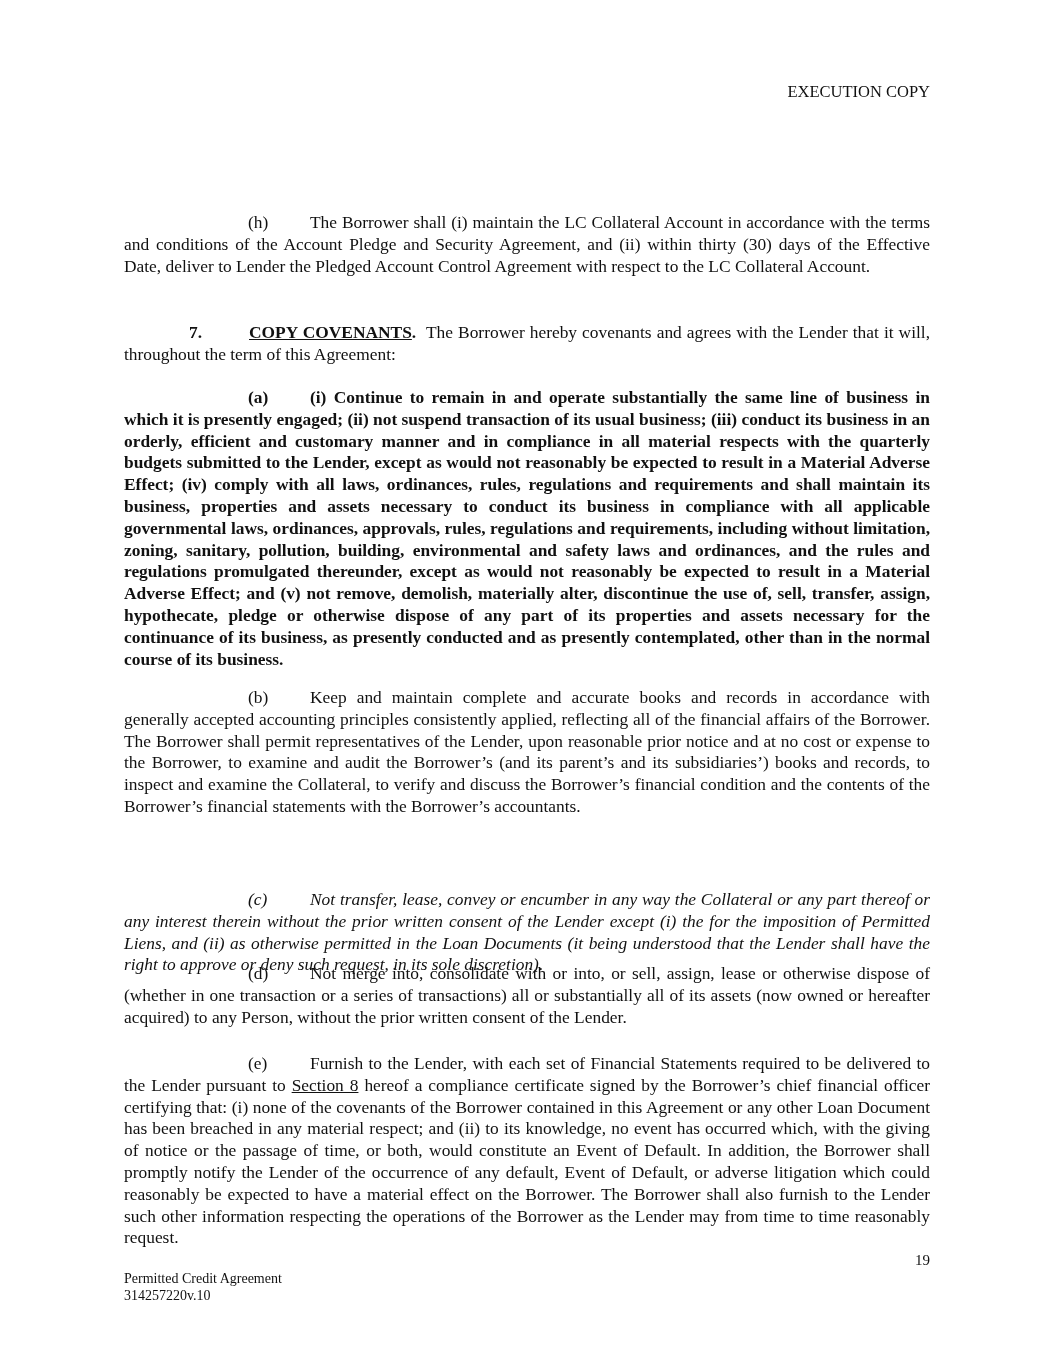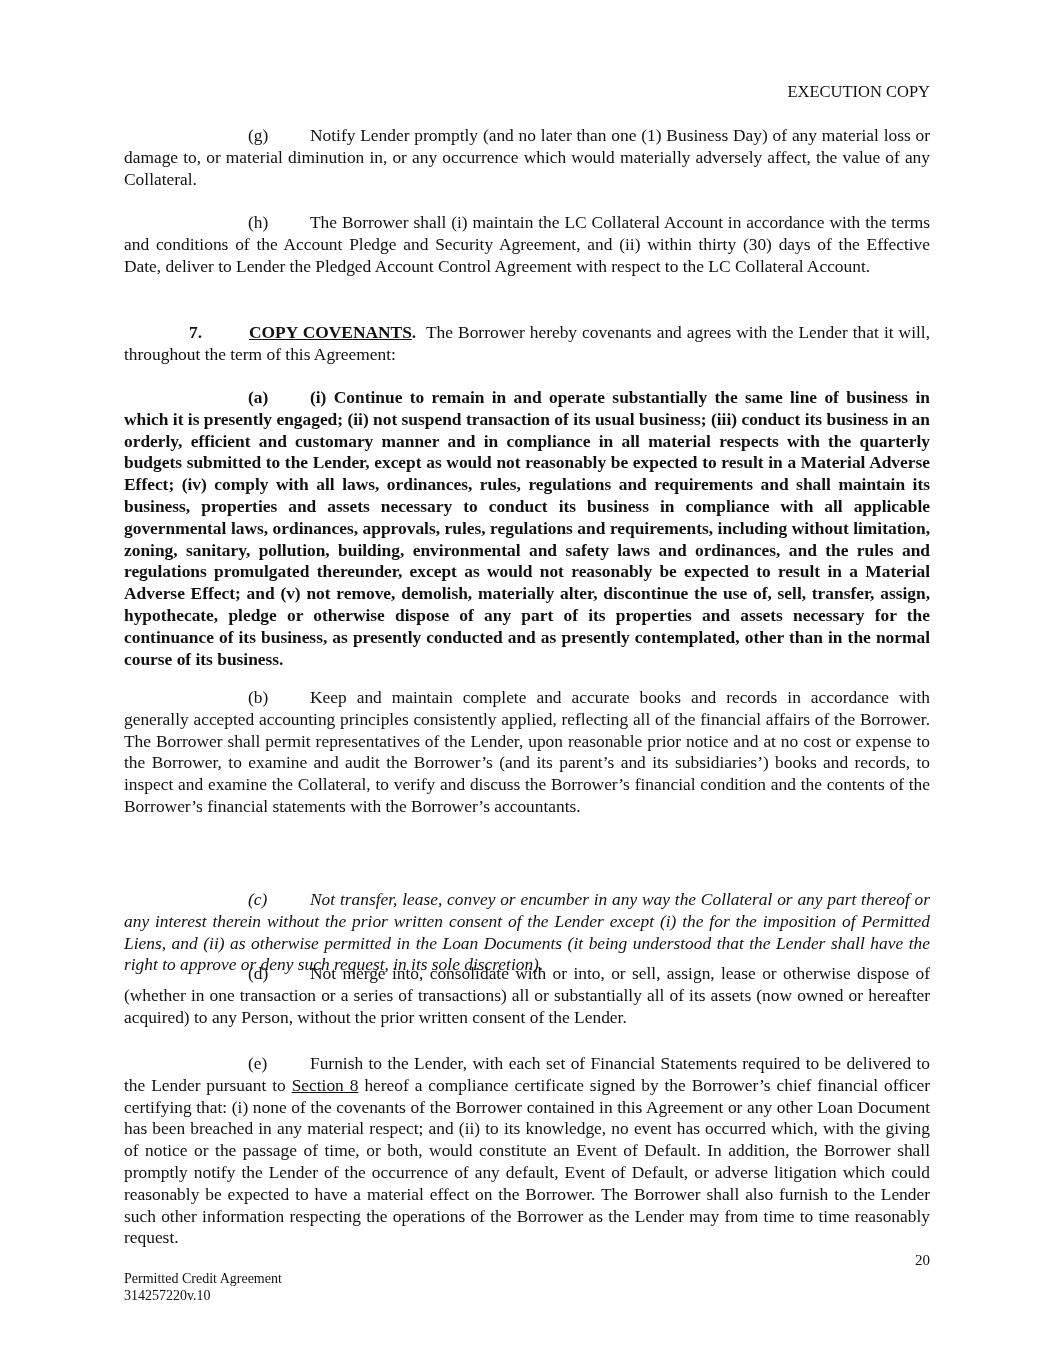--- a/index.html
+++ b/index.html
@@ -25,36 +25,35 @@
     .page-number { position: absolute; top: 1252px; right: 125px; font-size: 15px; }
     .footer { position: absolute; left: 124px; top: 1270px; font-size: 14px; line-height: 17px; }
   </style>
 </head>
 <body>
 
 <div class="page">
 
   <div class="header-label">EXECUTION COPY</div>
 
-  <p class="para" id="p-g"><span class="indent-marker">(g)</span><span>Notify Lender promptly (and no later than one (1) Business Day) of any material loss or damage to, or material diminution in, or any occurrence which would materially adversely affect, the value of any Collateral.</span></p>
 
   <p class="para" id="p-h"><span class="indent-marker">(h)</span><span>The Borrower shall (i) maintain the LC Collateral Account in accordance with the terms and conditions of the Account Pledge and Security Agreement, and (ii) within thirty (30) days of the Effective Date, deliver to Lender the Pledged Account Control Agreement with respect to the LC Collateral Account.</span></p>
 
   <p class="para" id="p-7"><span class="sec-num">7.</span><span class="sec-title">COPY COVENANTS</span><span class="sec-title-dot">.</span>&nbsp; <span>The Borrower hereby covenants and agrees with the Lender that it will, throughout the term of this Agreement:</span></p>
 
   <p class="para" id="p-a"><span class="indent-marker">(a)</span><span>(i) Continue to remain in and operate substantially the same line of business in which it is presently engaged; (ii) not suspend transaction of its usual business; (iii) conduct its business in an orderly, efficient and customary manner and in compliance in all material respects with the quarterly budgets submitted to the Lender, except as would not reasonably be expected to result in a Material Adverse Effect; (iv) comply with all laws, ordinances, rules, regulations and requirements and shall maintain its business, properties and assets necessary to conduct its business in compliance with all applicable governmental laws, ordinances, approvals, rules, regulations and requirements, including without limitation, zoning, sanitary, pollution, building, environmental and safety laws and ordinances, and the rules and regulations promulgated thereunder, except as would not reasonably be expected to result in a Material Adverse Effect; and (v) not remove, demolish, materially alter, discontinue the use of, sell, transfer, assign, hypothecate, pledge or otherwise dispose of any part of its properties and assets necessary for the continuance of its business, as presently conducted and as presently contemplated, other than in the normal course of its business.</span></p>
 
   <p class="para" id="p-b"><span class="indent-marker">(b)</span><span>Keep and maintain complete and accurate books and records in accordance with generally accepted accounting principles consistently applied, reflecting all of the financial affairs of the Borrower. The Borrower shall permit representatives of the Lender, upon reasonable prior notice and at no cost or expense to the Borrower, to examine and audit the Borrower’s (and its parent’s and its subsidiaries’) books and records, to inspect and examine the Collateral, to verify and discuss the Borrower’s financial condition and the contents of the Borrower’s financial statements with the Borrower’s accountants.</span></p>
 
   <p class="para" id="p-c"><span class="indent-marker">(c)</span><span>Not transfer, lease, convey or encumber in any way the Collateral or any part thereof or any interest therein without the prior written consent of the Lender except (i) the for the imposition of Permitted Liens, and (ii) as otherwise permitted in the Loan Documents (it being understood that the Lender shall have the right to approve or deny such request, in its sole discretion).</span></p>
 
   <p class="para" id="p-d"><span class="indent-marker">(d)</span><span>Not merge into, consolidate with or into, or sell, assign, lease or otherwise dispose of (whether in one transaction or a series of transactions) all or substantially all of its assets (now owned or hereafter acquired) to any Person, without the prior written consent of the Lender.</span></p>
 
   <p class="para" id="p-e"><span class="indent-marker">(e)</span><span>Furnish to the Lender, with each set of Financial Statements required to be delivered to the Lender pursuant to</span> <span class="link-like">Section 8</span> <span>hereof a compliance certificate signed by the Borrower’s chief financial officer certifying that: (i) none of the covenants of the Borrower contained in this Agreement or any other Loan Document has been breached in any material respect; and (ii) to its knowledge, no event has occurred which, with the giving of notice or the passage of time, or both, would constitute an Event of Default.  In addition, the Borrower shall promptly notify the Lender of the occurrence of any default, Event of Default, or adverse litigation which could reasonably be expected to have a material effect on the Borrower.  The Borrower shall also furnish to the Lender such other information respecting the operations of the Borrower as the Lender may from time to time reasonably request.</span></p>
 
-  <div class="page-number">20</div>
+  <div class="page-number">19</div>
 
   <div class="footer">
     <div>Permitted Credit Agreement</div>
     <div>314257220v.10</div>
   </div>
 
 </div>
 
 </body></html>

